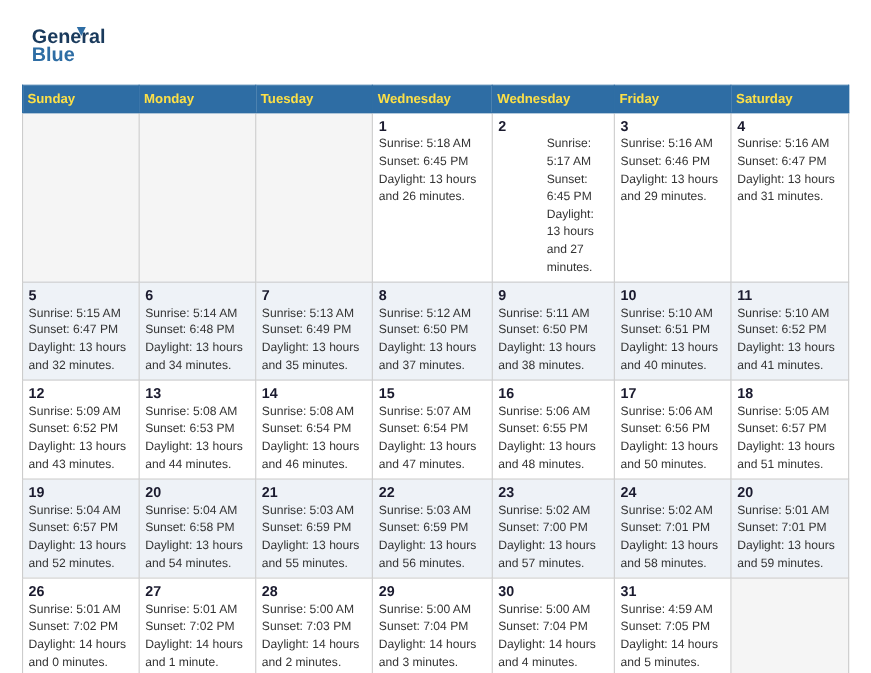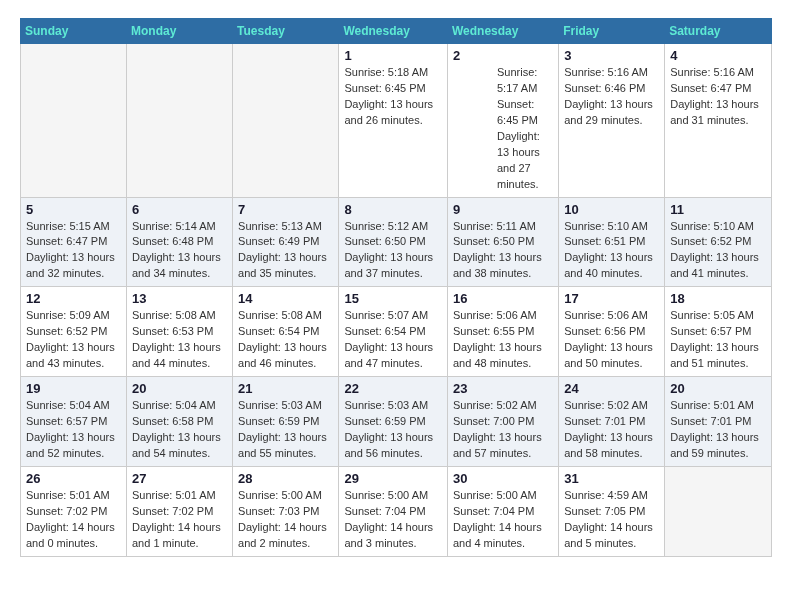--- a/index.html
+++ b/index.html
@@ -46,21 +46,21 @@
       color: #333;
       margin-top: 2px;
     }
     .calendar {
       width: 100%;
       border-collapse: collapse;
       font-size: 10.5px;
     }
     .calendar th {
       background: #2e6da4;
-      color: #5eead4;
+      color: #fde047;
       padding: 5px 4px;
       text-align: left;
       font-size: 12px;
       font-weight: bold;
       border: 1px solid #2e6da4;
     }
     .calendar td {
       border: 1px solid #ccc;
       vertical-align: top;
       padding: 4px 5px;
@@ -90,20 +90,33 @@
       background: #eef2f7;
     }
     tr.row-odd td:not(.empty) {
       background: #fff;
     }
   </style>
 </head>
 <body>
 
 <div class="page">
+  <div class="header">
+    <div class="logo">
+      <svg class="logo-icon" viewBox="0 0 80 55" xmlns="http://www.w3.org/2000/svg" style="width: 80px; height: 45px;">
+        <text x="2" y="26" font-size="22" font-weight="bold" fill="#1a3a5c" font-family="Arial">General</text>
+        <text x="2" y="46" font-size="22" font-weight="bold" fill="#2e6da4" font-family="Arial">Blue</text>
+        <polygon points="52,8 62,8 57,18" fill="#2e6da4"></polygon>
+      </svg>
+    </div>
+    <div class="title-area">
+      <div class="month-title"></div>
+      <div class="subtitle"></div>
+    </div>
+  </div>
 
   <table class="calendar">
     <thead>
       <tr>
       <th>Sunday</th>
           <th>Monday</th>
           <th>Tuesday</th>
           <th>Wednesday</th>
           <th>Wednesday</th>
           <th>Friday</th>

